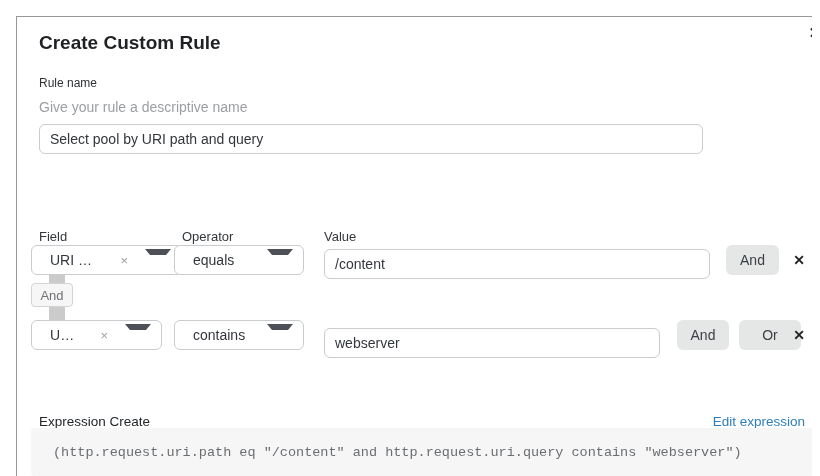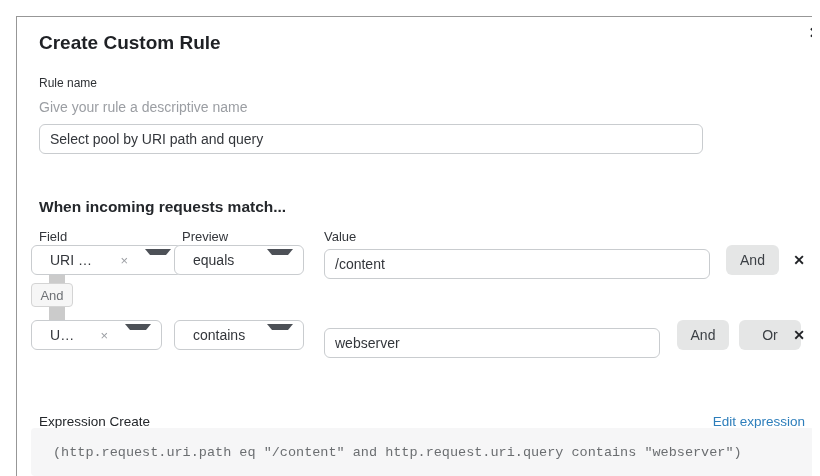--- a/index.html
+++ b/index.html
@@ -146,24 +146,23 @@
 
   <div class="abs dialog-title">Create Custom Rule</div>
   <div class="abs close-btn">✕</div>
 
   <div class="abs rule-name-label">Rule name</div>
   <div class="abs rule-name-hint">Give your rule a descriptive name</div>
   <div class="abs name-input-wrap">
     <input class="text-input" type="text" value="Select pool by URI path and query" style="">
   </div>
 
-  <div class="abs match-heading">When incoming requests match...</div>
 
   <div class="abs col-label col-field">Field</div>
-  <div class="abs col-label col-operator">Preview</div>
+  <div class="abs col-label col-operator">Operator</div>
   <div class="abs col-label col-value">Value</div>
 
   <div class="abs select-box r1-field">
     <span class="sel-label">URI Path</span>
     <span class="clear-x">×</span>
     <span class="caret"></span>
   </div>
   <div class="abs select-box r1-op">
     <span class="sel-label">equals</span>
     <span class="caret"></span>

